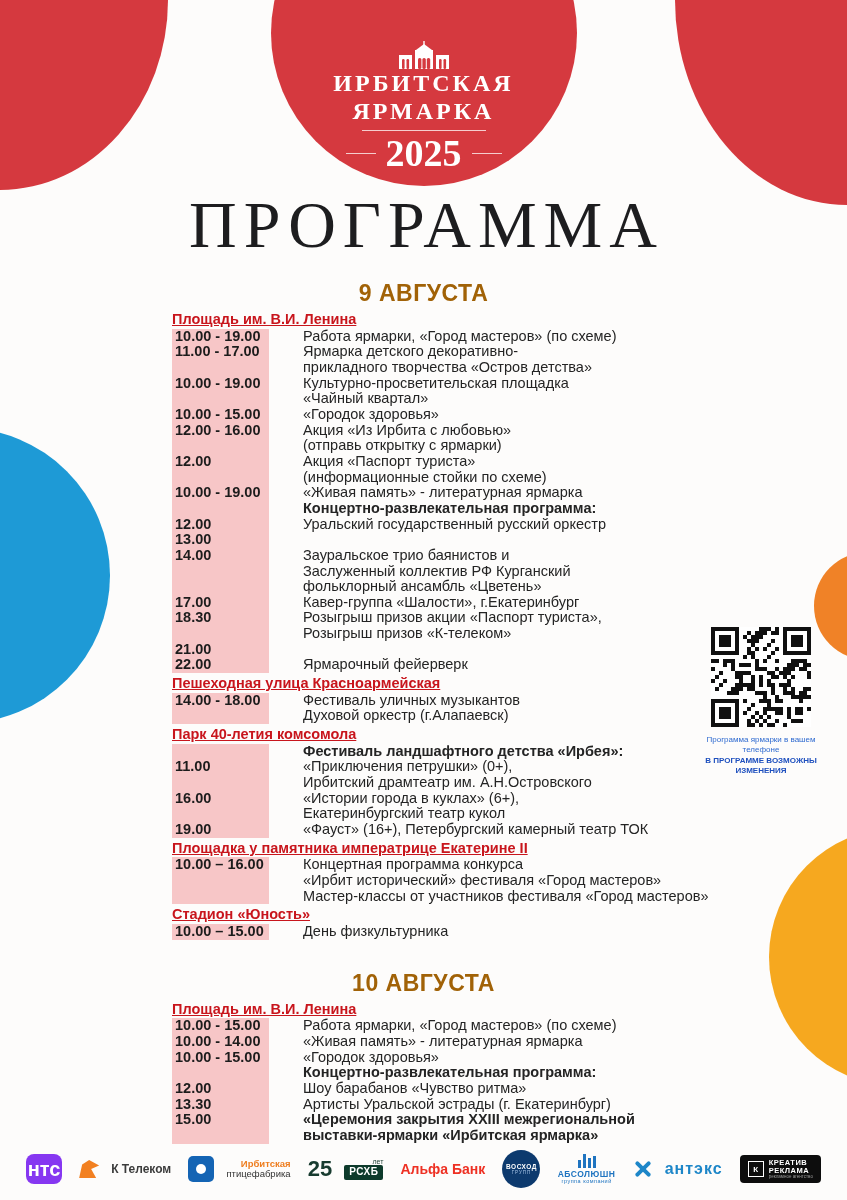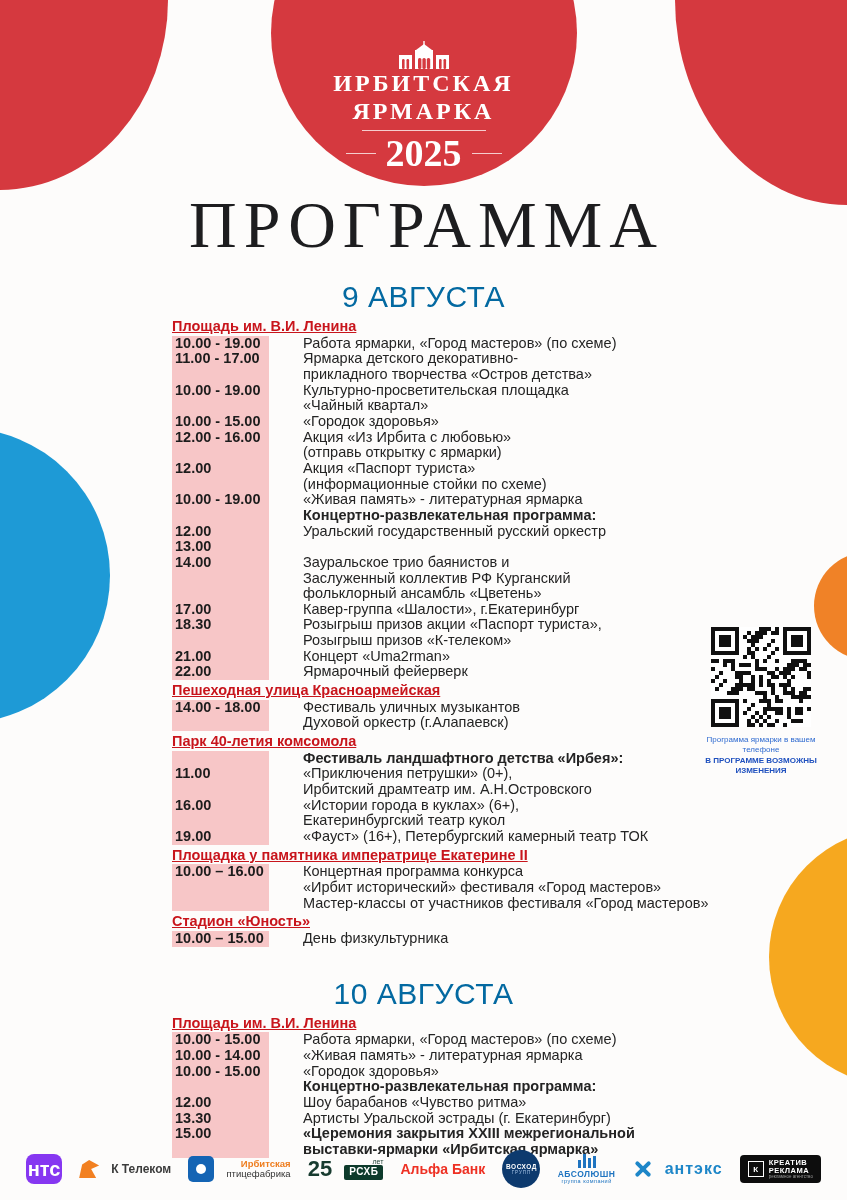--- a/index.html
+++ b/index.html
@@ -21,21 +21,21 @@
   .logo-line{font-family:"Liberation Serif","DejaVu Serif",serif;font-weight:700;
              font-size:24px;letter-spacing:3px;line-height:1.12;}
   .logo-rule{width:124px;height:1px;background:rgba(255,255,255,.75);margin:4px 0 2px;}
   .logo-year-row{display:flex;align-items:center;gap:10px;}
   .yline{width:30px;height:1px;background:rgba(255,255,255,.75);}
   .logo-year{font-family:"Liberation Serif","DejaVu Serif",serif;font-weight:600;font-size:38px;line-height:1;}
   
   .title{margin:192px 0 0;text-align:center;font-family:"Liberation Serif","DejaVu Serif",serif;
          font-weight:500;font-size:66px;letter-spacing:7px;color:#1d1d1f;line-height:1;padding-left:6px;}
   
-  .day-title{margin:22px 0 5px;text-align:center;font-size:30px;font-weight:400;color:#0369a1;letter-spacing:.5px;}
+  .day-title{margin:22px 0 5px;text-align:center;font-size:23px;font-weight:700;color:#a16207;letter-spacing:.5px;}
   .schedule + .day-title{margin-top:30px;}
   .schedule{margin-left:172px;width:570px;font-size:14.5px;line-height:1.08;}
   .venue-name{color:var(--venue-red,#c8151c);font-weight:700;text-decoration:underline;
               margin:3px 0 1px;font-size:14.5px;}
   .event-row{display:grid;grid-template-columns:97px 1fr;column-gap:11px;}
   .event-time{background:var(--pink,#f7c6c7);font-weight:700;text-align:left;
               padding:0 5px 0 3px;white-space:nowrap;color:#1c1c1c;}
   .event-desc{color:#242424;}
   .event-desc.bold{font-weight:700;}
   .event-line{white-space:nowrap;margin-left:23px;}
@@ -209,23 +209,20 @@
         </div>
         <div class="event-row">
           <div class="event-time">18.30</div>
           <div class="event-desc">
             <div class="event-line">Розыгрыш призов акции «Паспорт туриста»,</div>
             <div class="event-line">Розыгрыш призов «К-телеком»</div>
           </div>
         </div>
         <div class="event-row">
           <div class="event-time">21.00</div>
-          <div class="event-desc">
-            <div class="event-line">Концерт «Uma2rman»</div>
-          </div>
         </div>
         <div class="event-row">
           <div class="event-time">22.00</div>
           <div class="event-desc">
             <div class="event-line">Ярмарочный фейерверк</div>
           </div>
         </div>
         <div class="venue-name">Пешеходная улица Красноармейская</div>
         <div class="event-row">
           <div class="event-time">14.00 - 18.00</div>

